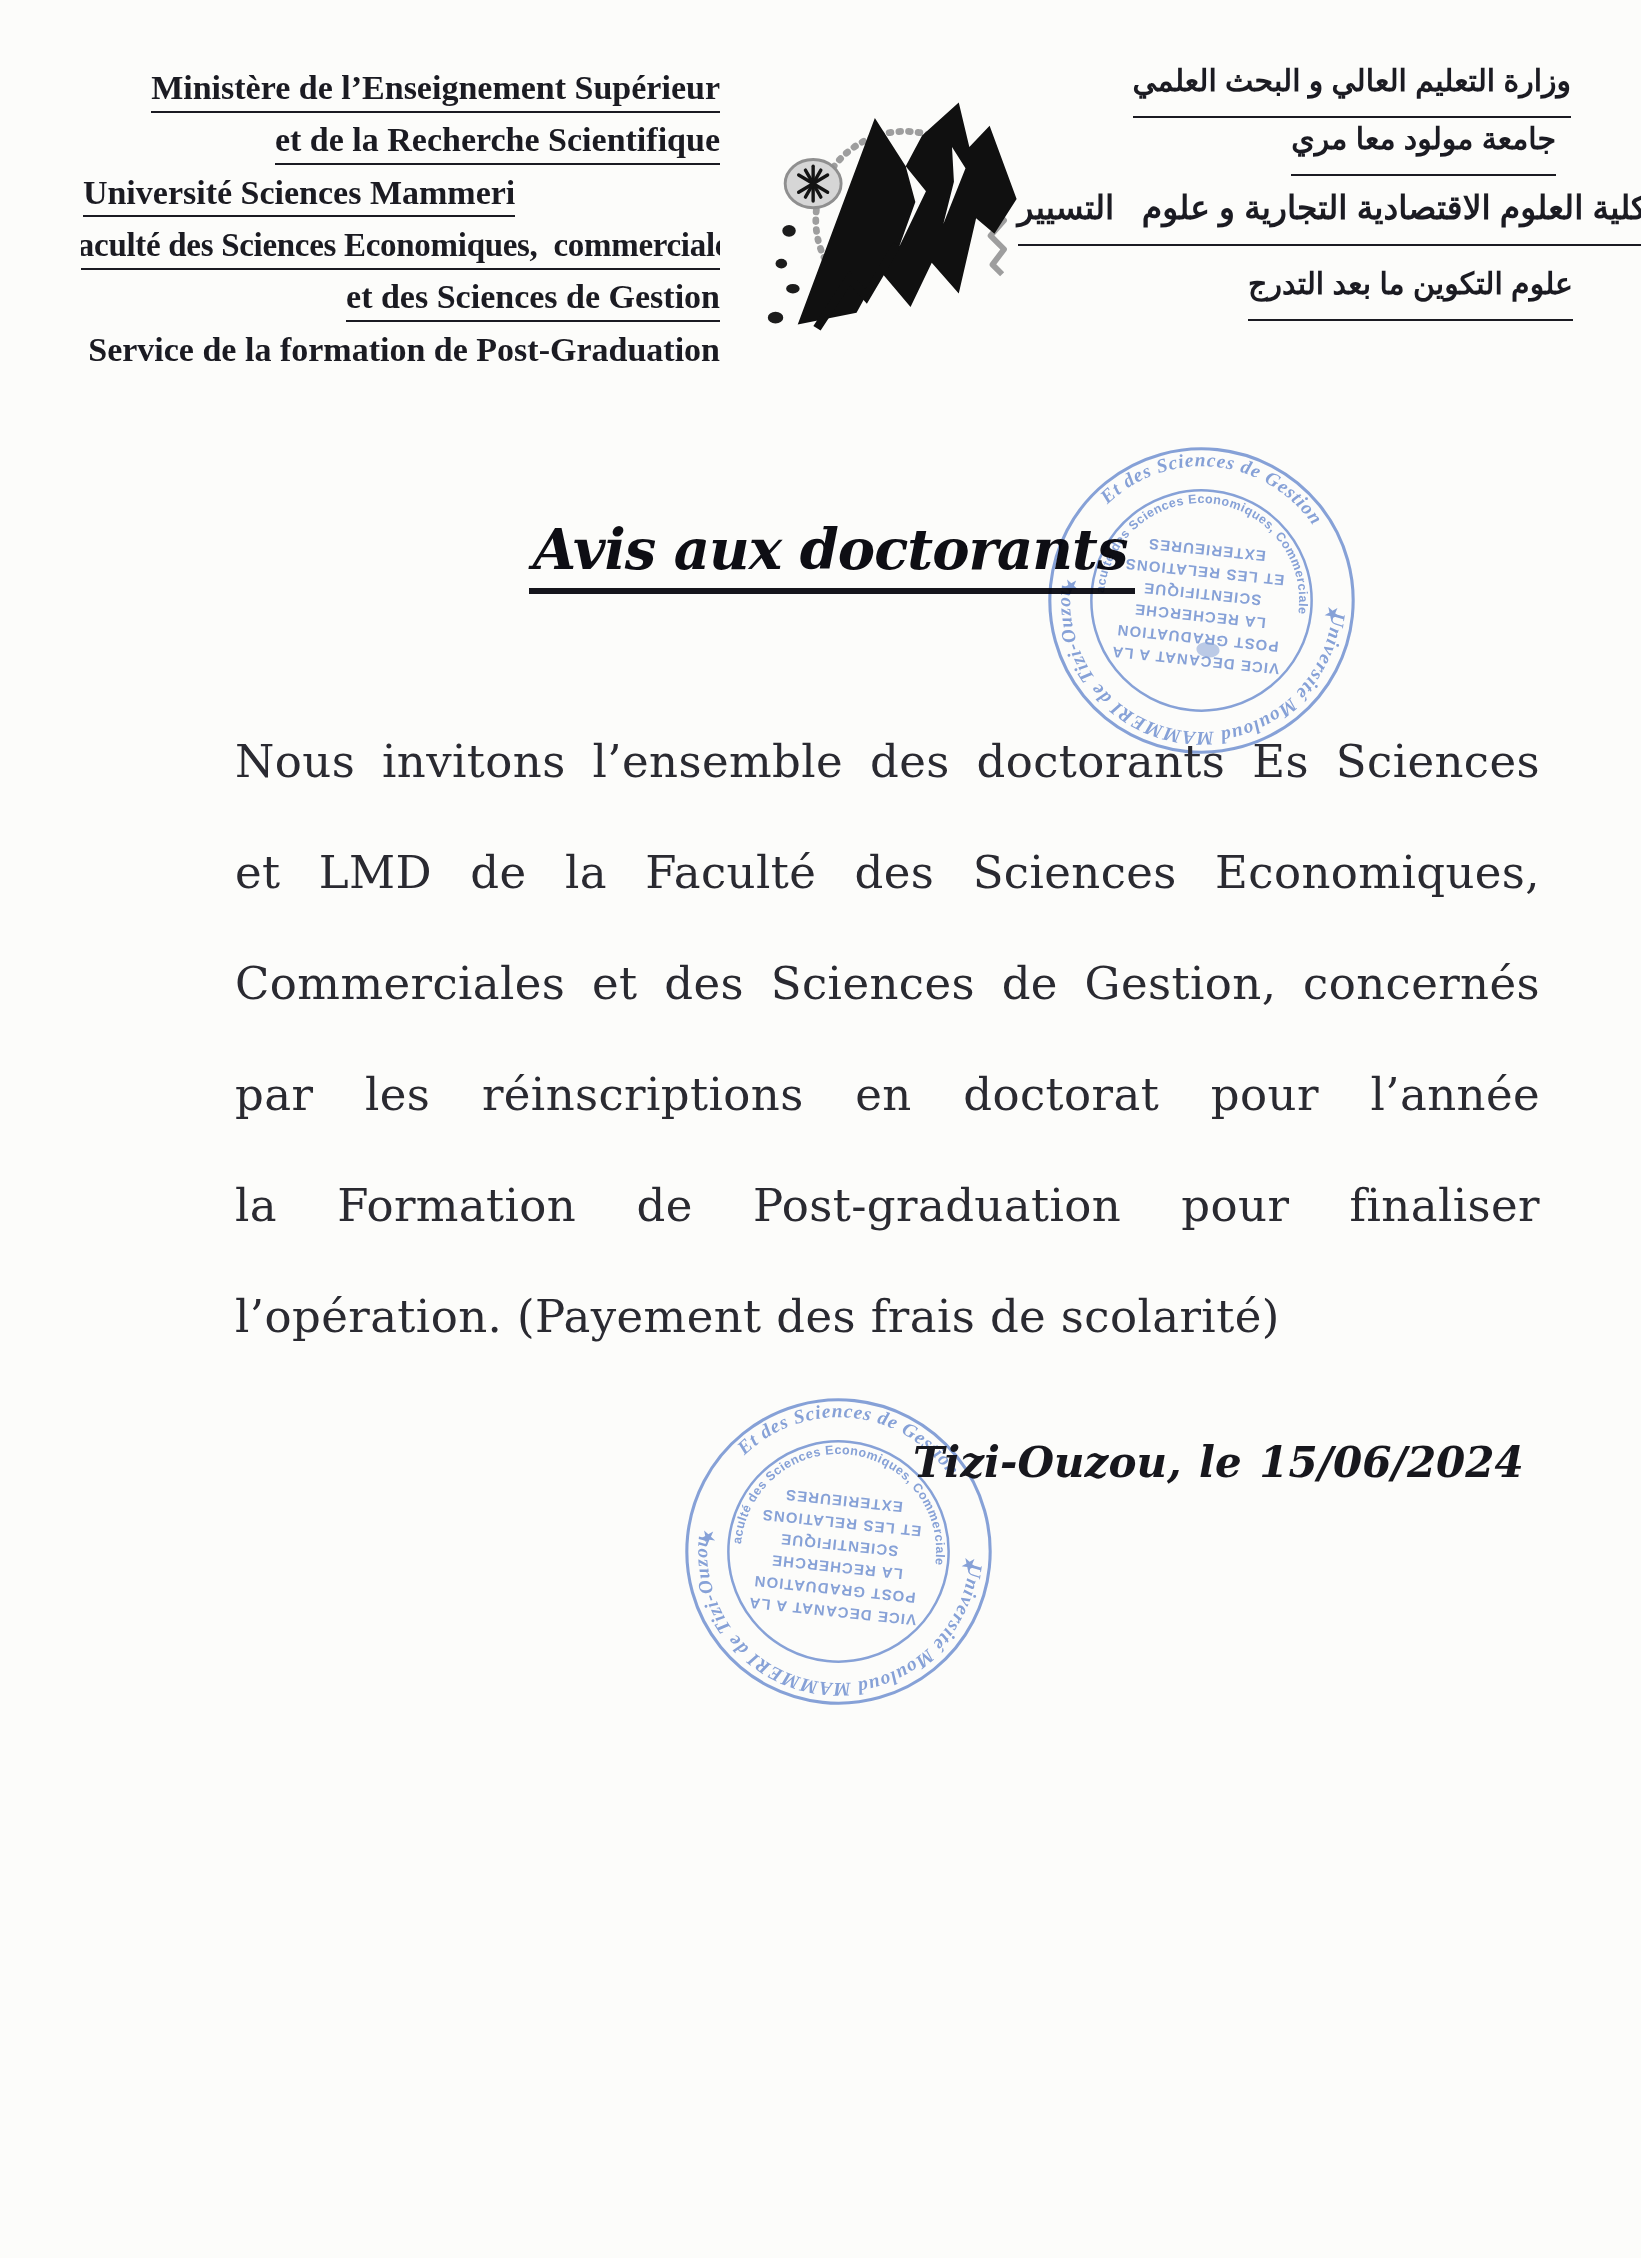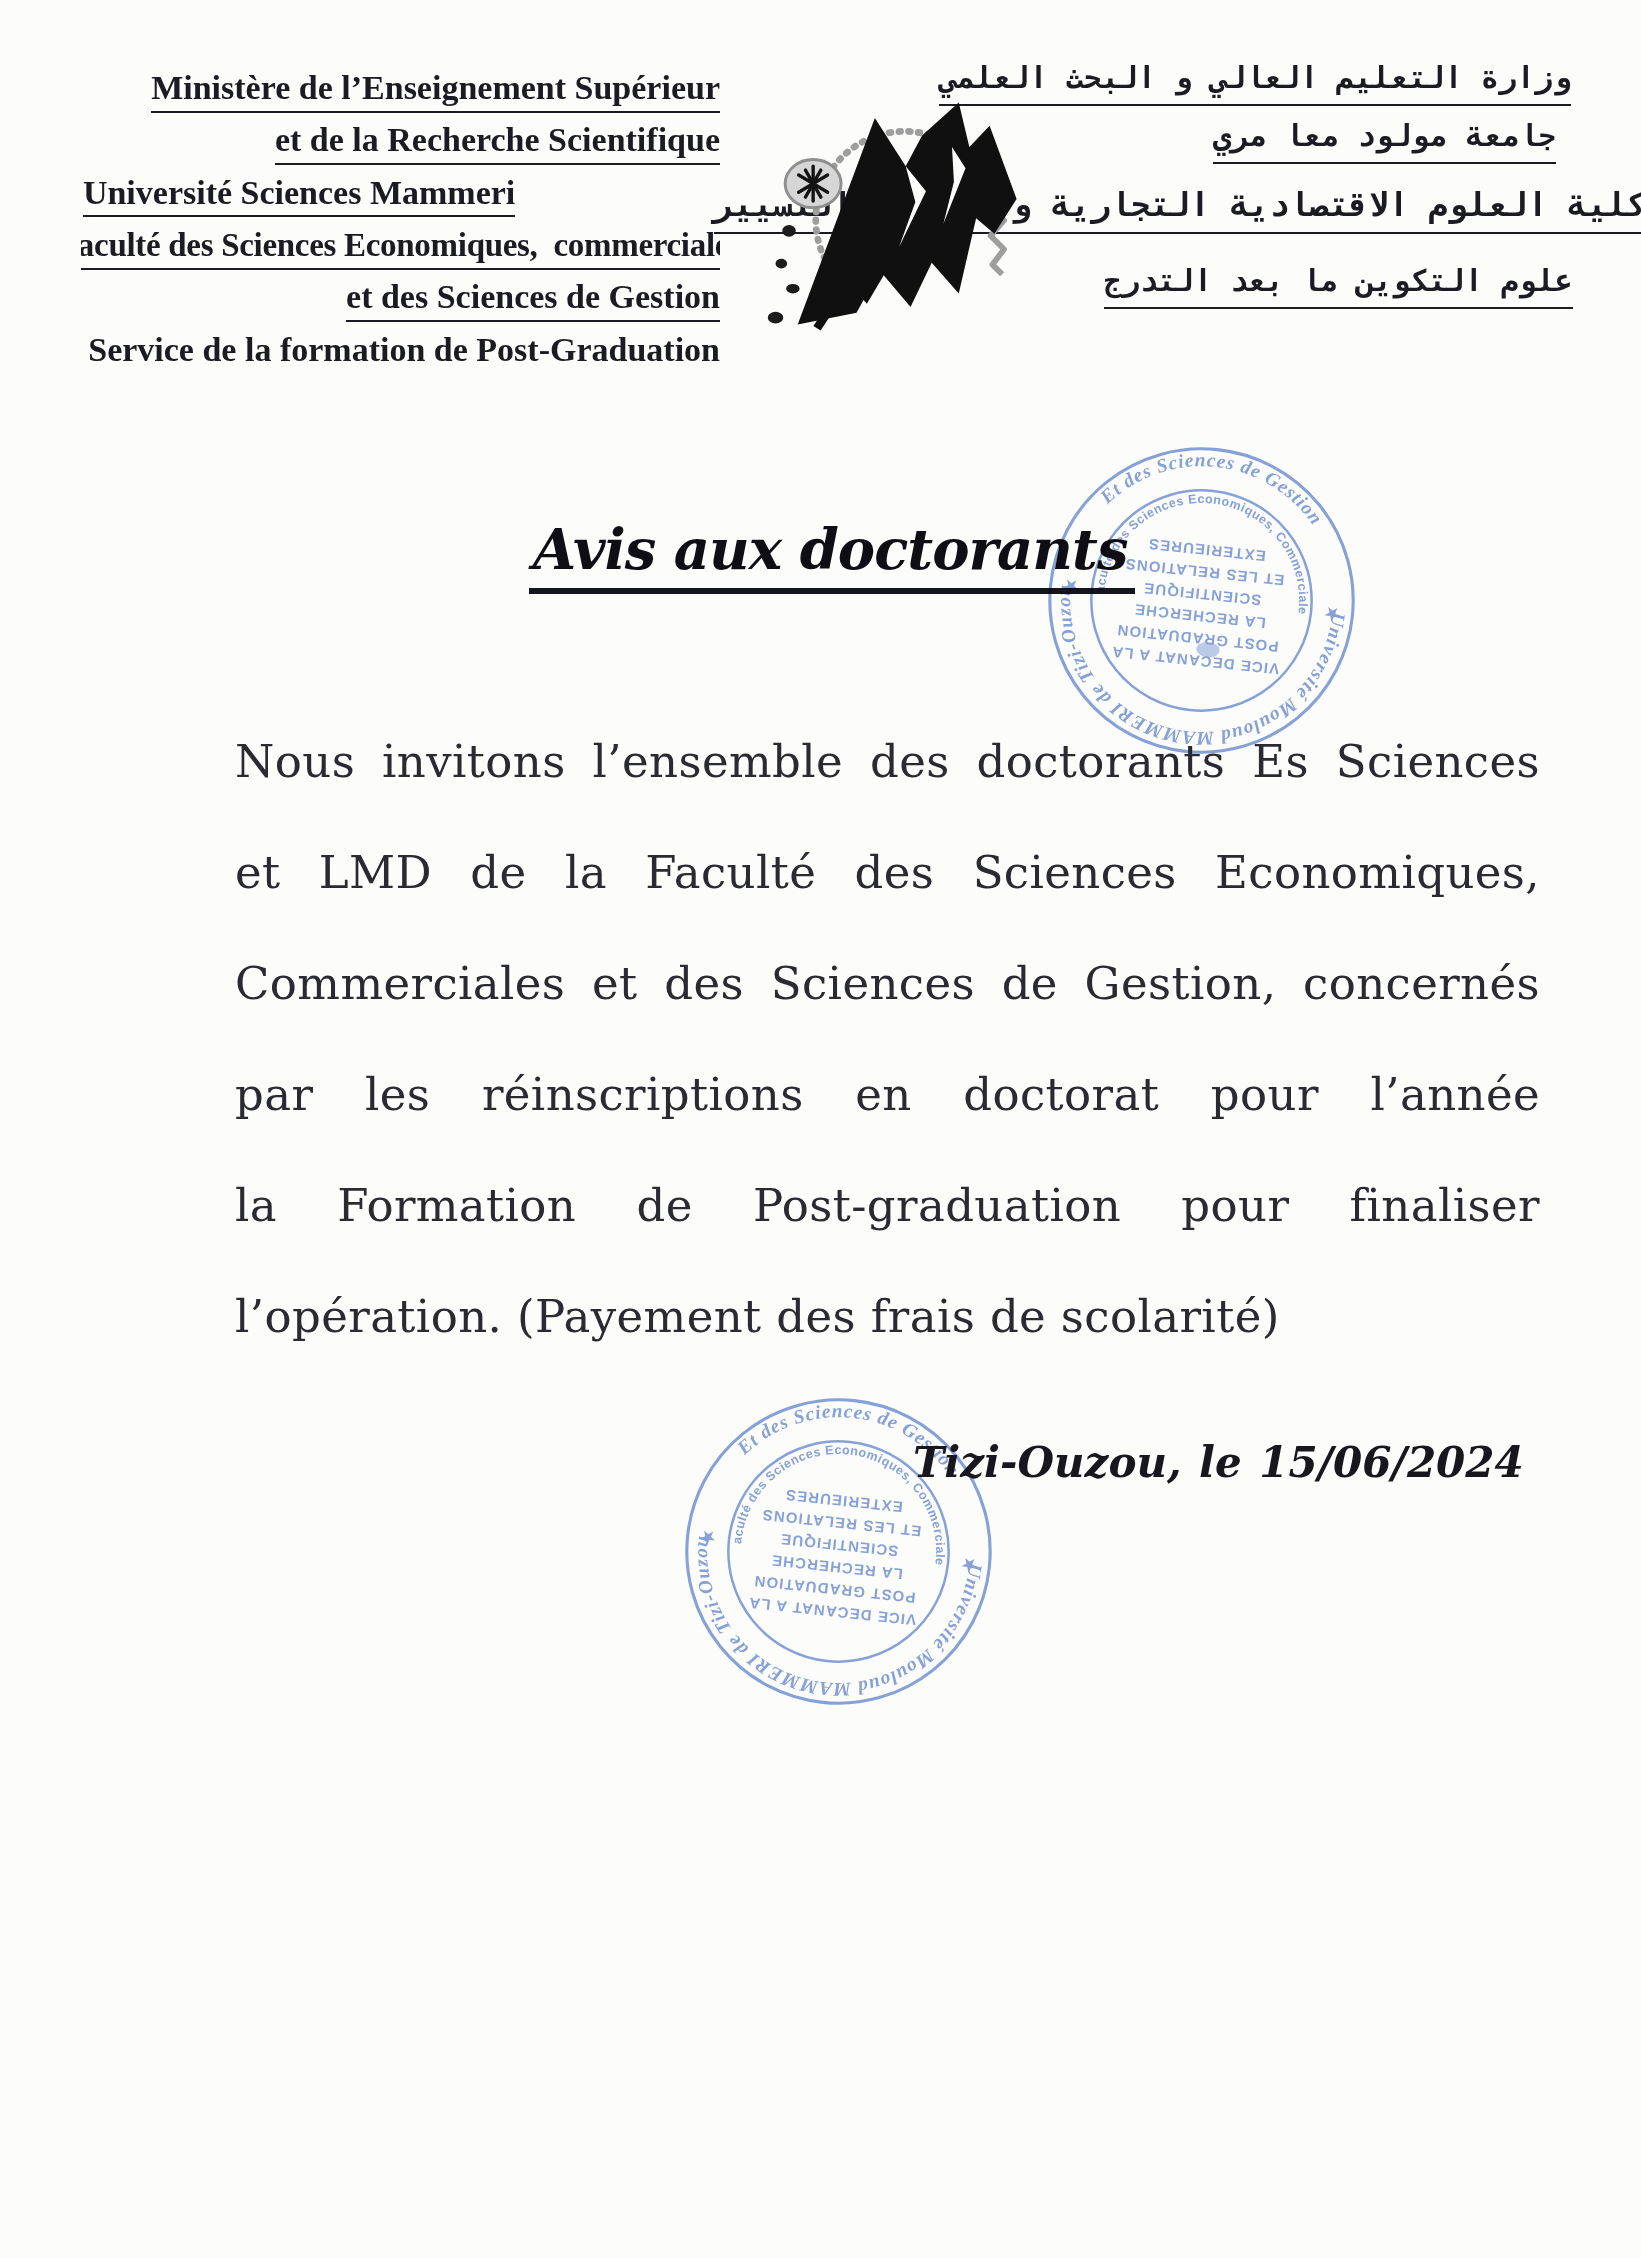--- a/index.html
+++ b/index.html
@@ -19,22 +19,22 @@
     font-weight:700;font-size:34px;line-height:1.2;color:var(--ink);
   }
   .hl{padding-bottom:1.9px;border-bottom:2.9px solid var(--ink);margin-bottom:7.7px;white-space:nowrap;}
   .hl.no-u{border-bottom:none;}
   .hl-left{align-self:flex-start;margin-left:1.9px;}
   .clipwrap{align-self:flex-start;width:100%;overflow:hidden;margin-bottom:7.7px;}
   .clipwrap .hl{display:inline-block;margin-left:-23px;margin-bottom:0;font-size:33px;letter-spacing:-0.3px;}
   
   .ar{
     position:absolute;direction:rtl;white-space:nowrap;
-    font-family:Liberation Mono, monospace;font-weight:700;color:var(--ink);
-    border-bottom:2.9px solid var(--ink);padding-bottom:4px;line-height:1.25;
+    font-family:Liberation Sans, sans-serif;font-weight:700;color:var(--ink);
+    border-bottom:2.9px solid var(--ink);padding-bottom:16px;line-height:1.25;
   }
   .ar1{top:62px;right:70px;font-size:30px;}
   .ar2{top:120px;right:85px;font-size:30px;}
   .ar3{top:187px;right:-5.8px;font-size:33px;}
   .ar4{top:265px;right:68px;font-size:30px;}
   
   .logo{position:absolute;left:763px;top:89px;width:270px;height:249px;}
   
   .title-row{position:absolute;left:0;top:519px;width:1641px;text-align:center;}
   .title{

